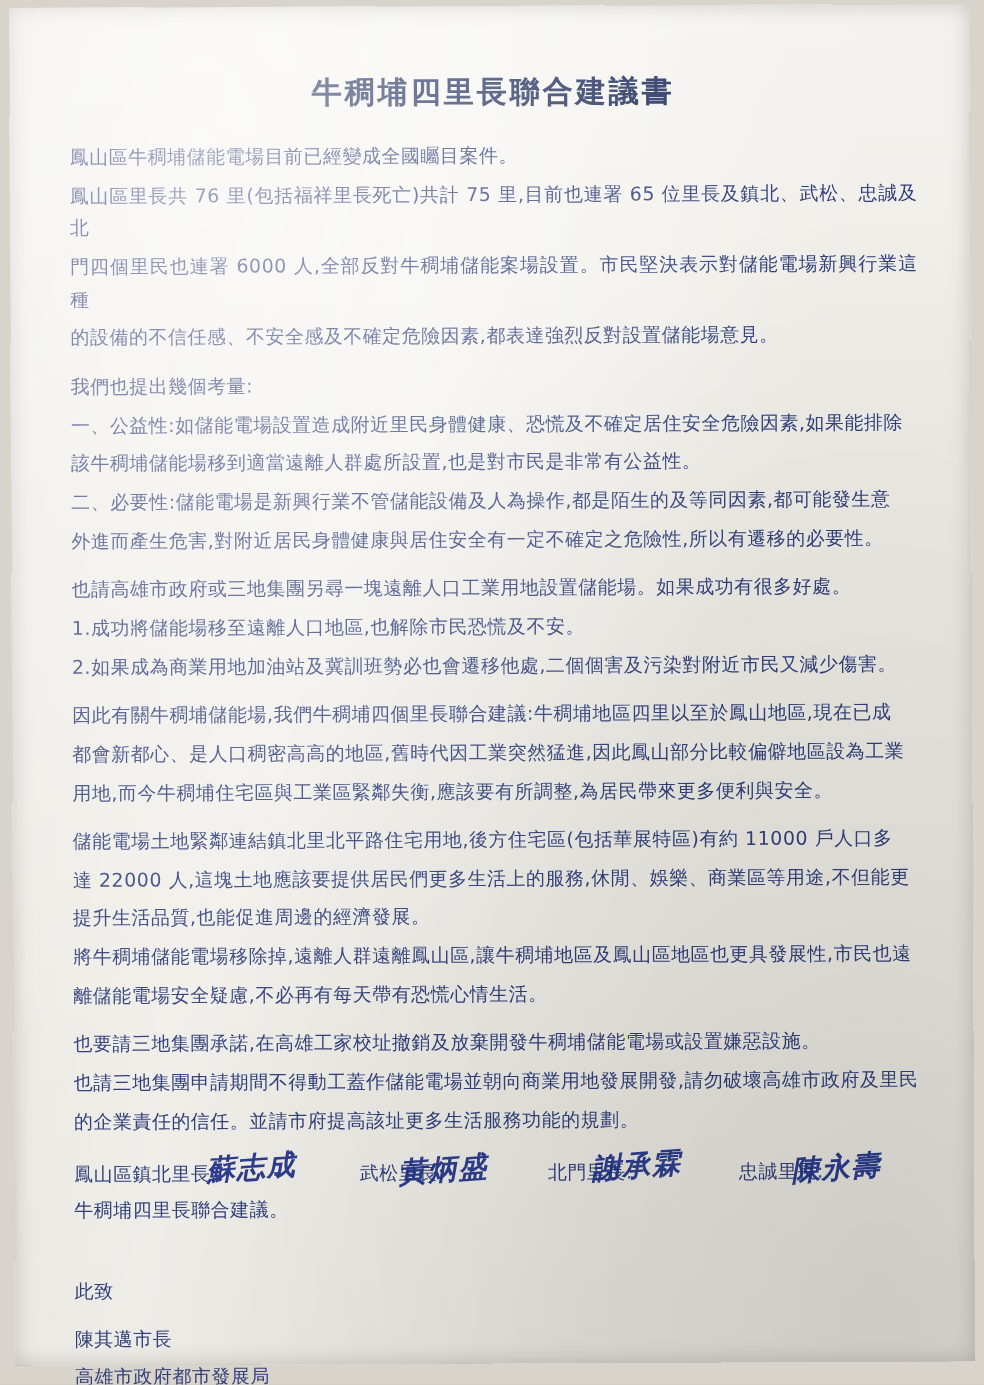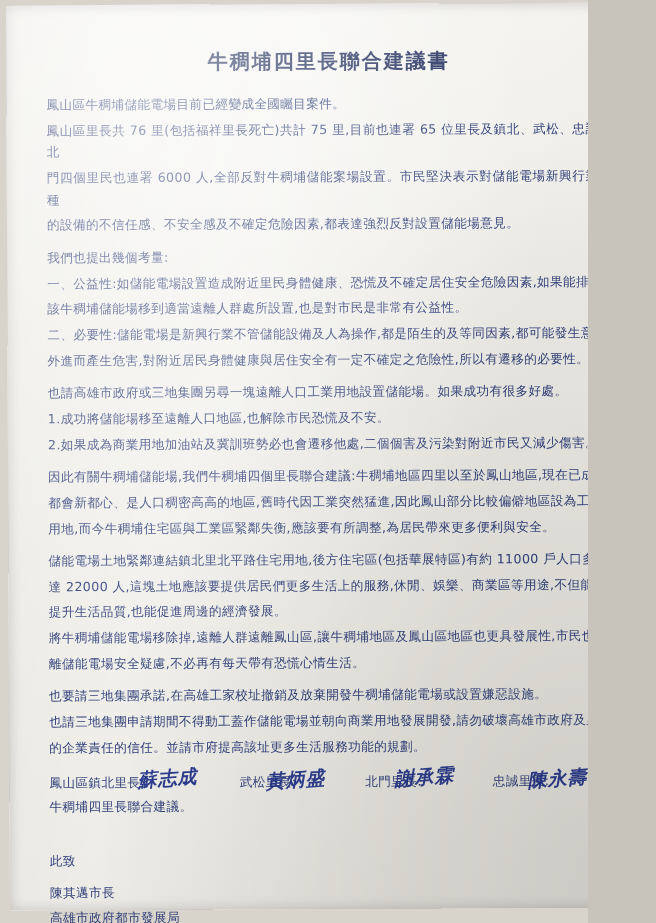--- a/index.html
+++ b/index.html
@@ -8,21 +8,21 @@
     background: #c9c4bb;
   }
   body {
     width: 656px;
     height: 923px;
     overflow: hidden;
     font-family: "DejaVu Sans", sans-serif;
   }
   .page {
     position: relative;
-    width: 588px;
+    width: 656px;
     height: 923px;
     background: #d8d4cc;
     overflow: hidden;
   }
   
   .sheet {
     position: absolute;
     left: 8px;
     top: 4px;
     width: 640px;

